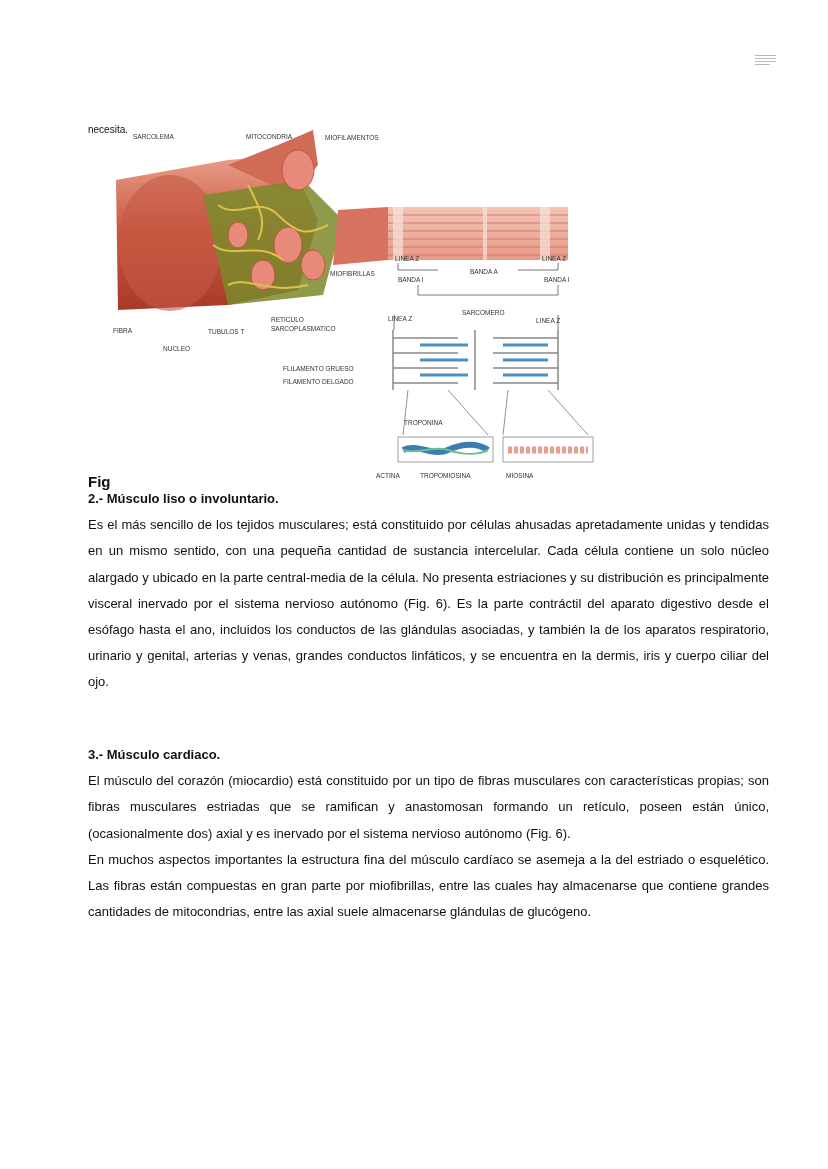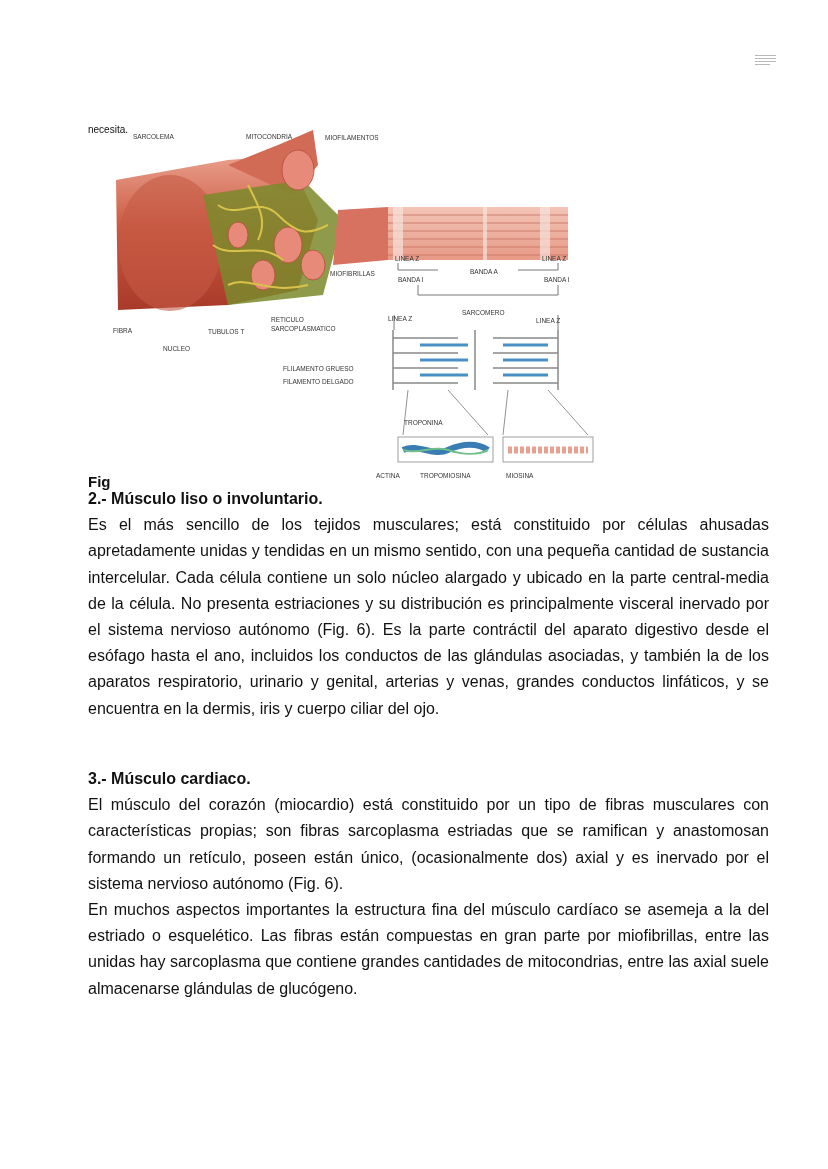--- a/index.html
+++ b/index.html
@@ -4,26 +4,26 @@
 <style>
   html, body { margin: 0; padding: 0; background: #ffffff; }
   body { width: 828px; height: 1169px; position: relative; overflow: hidden;
          font-family: "Liberation Sans", sans-serif; color: #111; }
   .page-icon { position: absolute; left: 755px; top: 55px; width: 21px; height: 16px; }
   .page-icon span { display: block; height: 1px; background: #b8b8b8; margin-bottom: 2px; }
   .page-icon span.short { width: 70%; }
   .intro { position: absolute; left: 88px; top: 96px; font-size: 10px; margin-top: 28px; }
   .figure { position: absolute; left: 108px; top: 125px; width: 500px; height: 360px; }
   .caption { position: absolute; left: 88px; top: 473px; font-size: 15px; font-weight: bold; }
-  .text { position: absolute; left: 88px; width: 681px; font-size: 16px; line-height: 26.2px;
+  .text { position: absolute; left: 88px; width: 681px; font-size: 13px; line-height: 26.2px;
           text-align: justify; }
   .text p { margin: 0; }
   .heading { font-weight: bold; }
   .s2 { top: 486px; }
-  .s3 { top: 766px; }
+  .s3 { top: 742px; }
   b { font-weight: normal; }
   svg text { font-family: "Liberation Sans", sans-serif; }
 </style>
 </head>
 <body>
 
 <div class="page-icon">
   <span></span>
     <span></span>
     <span></span>
@@ -154,15 +154,15 @@
 
 <div class="caption">Fig</div>
 
 <div class="text s2">
   <p class="heading">2.- Músculo liso o involuntario.</p>
   <p><span>Es el más sencillo de los tejidos musculares; está constituido por células ahusadas apretadamente unidas y tendidas en un mismo sentido, con una pequeña cantidad de sustancia intercelular. Cada célula contiene </span><b>un solo núcleo alargado</b><span> y ubicado en la parte central-media de la célula. </span><b>No presenta estriaciones</b><span> y su distribución es principalmente </span><b>visceral</b><span> inervado por el sistema nervioso autónomo (Fig. 6). Es la parte contráctil del aparato digestivo desde el esófago hasta el ano, incluidos los conductos de las glándulas asociadas, y también la de los aparatos respiratorio, urinario y genital, arterias y venas, grandes conductos linfáticos, y se encuentra en la dermis, iris y cuerpo ciliar del ojo.</span></p>
 </div>
 
 <div class="text s3">
   <p class="heading">3.- Músculo cardiaco.</p>
-  <p><span>El músculo del corazón (miocardio) está constituido por un tipo de fibras musculares con características propias; son </span><b>fibras sarcoplasma estriadas que se ramifican y anastomosan</b><span> formando un retículo, poseen </span><b>están único</b><span>, (ocasionalmente dos) axial y es inervado por el sistema nervioso autónomo (Fig. 6).</span></p>
-  <p><span>En muchos aspectos importantes la estructura fina del músculo cardíaco se asemeja a la del estriado o esquelético. Las fibras están compuestas en gran parte por </span><b>miofibrillas</b><span>, entre las unidas hay </span><b>sarcoplasma</b><span> que contiene grandes cantidades de mitocondrias, entre las axial suele almacenarse </span><b>glándulas de glucógeno</b><span>.</span></p>
+  <p><span>El músculo del corazón (miocardio) está constituido por un tipo de fibras musculares con características propias; son </span><b>fibras musculares estriadas que se ramifican y anastomosan</b><span> formando un retículo, poseen </span><b>están único</b><span>, (ocasionalmente dos) axial y es inervado por el sistema nervioso autónomo (Fig. 6).</span></p>
+  <p><span>En muchos aspectos importantes la estructura fina del músculo cardíaco se asemeja a la del estriado o esquelético. Las fibras están compuestas en gran parte por </span><b>miofibrillas</b><span>, entre las cuales hay </span><b>almacenarse</b><span> que contiene grandes cantidades de mitocondrias, entre las axial suele almacenarse </span><b>glándulas de glucógeno</b><span>.</span></p>
 </div>
 
 </body></html>

